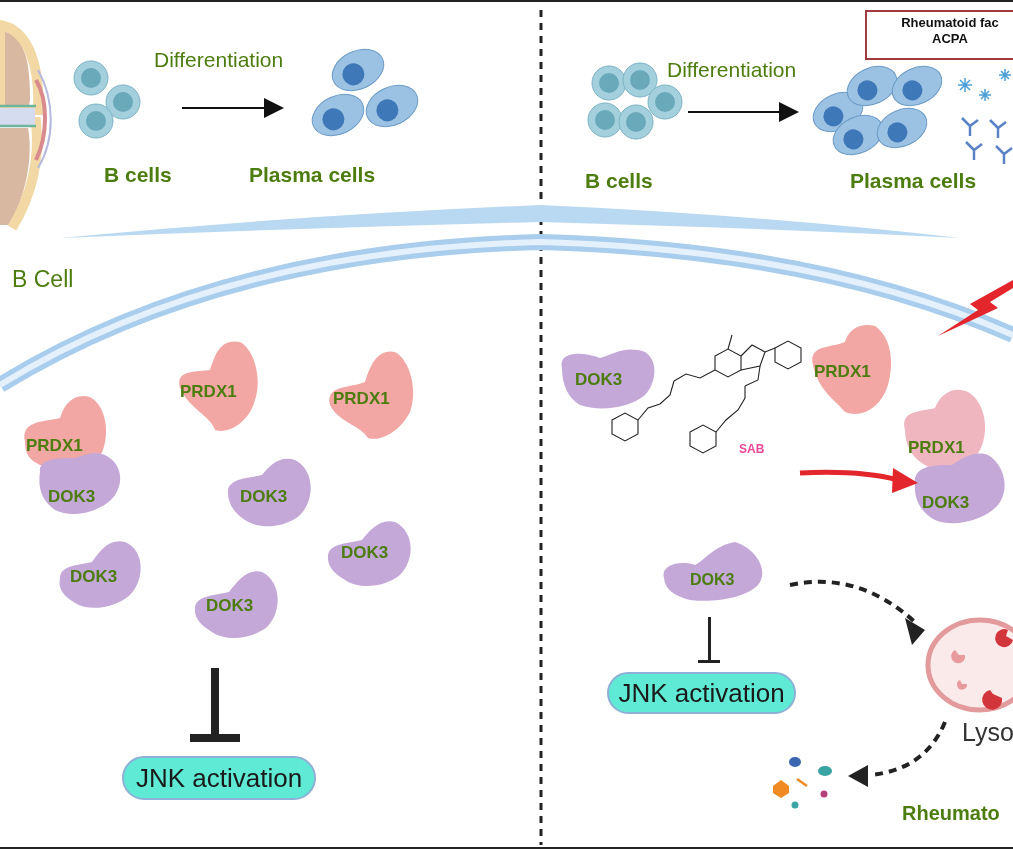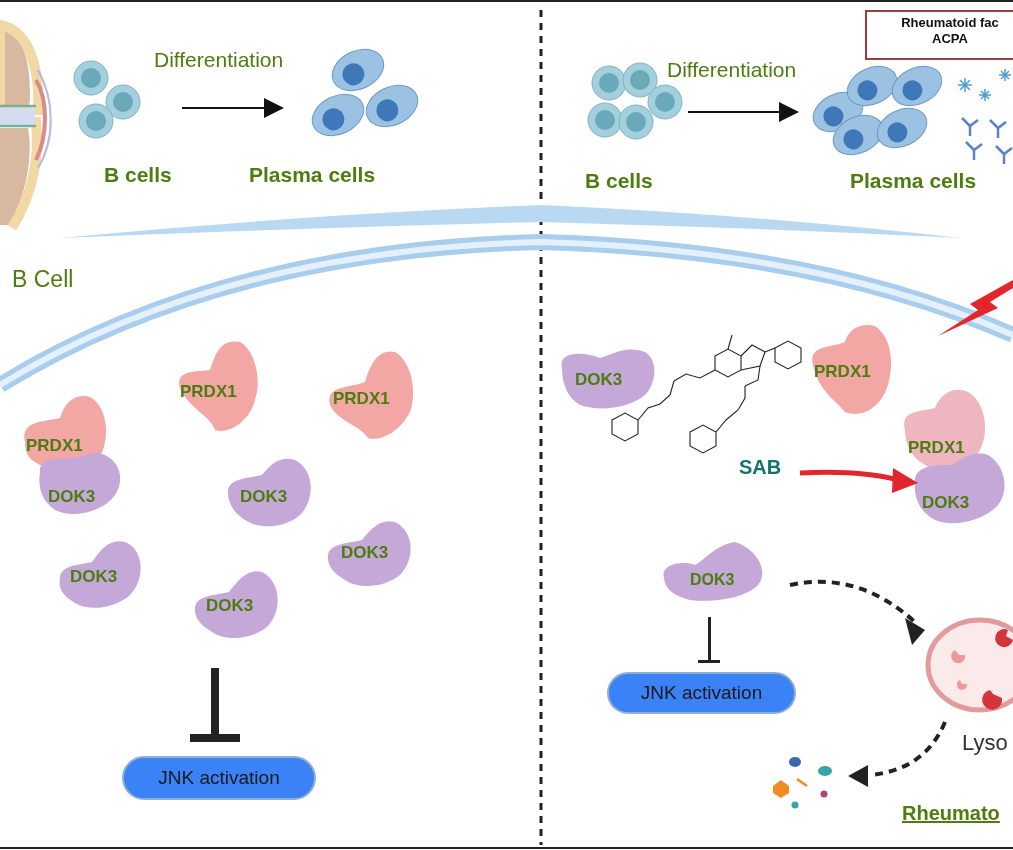--- a/index.html
+++ b/index.html
@@ -2,22 +2,22 @@
 <html><head>
 <meta charset="utf-8">
 <style>
   html, body { margin: 0; padding: 0; background: #ffffff; }
   body { width: 1013px; height: 850px; overflow: hidden; position: relative;
          font-family: "Liberation Sans", sans-serif; }
   #stage { position: absolute; left: 0; top: 0; width: 1013px; height: 850px; }
   .lbl { font-family: "Liberation Sans", sans-serif; }
   .bold { font-weight: bold; }
   .t { position: absolute; white-space: nowrap; color: #4d7c0f; }
-  .pill { position: absolute; border: 2.5px solid #8fb0d6; background: #3b82f6;
-          border-radius: 22px; color: #1a1a1a; font-size: 19px;
+  .pill { position: absolute; border: 2.5px solid #8fb0d6; background: #5eead4;
+          border-radius: 22px; color: #1a1a1a; font-size: 26px;
           display: flex; align-items: center; justify-content: center; box-sizing: border-box; }
   .rf-box { position: absolute; left: 865px; top: 10px; width: 170px; height: 50px;
             border: 2px solid #a33a3f; background: #fff; box-sizing: border-box;
             text-align: center; font-weight: bold; font-size: 13px; line-height: 16px; padding-top: 3px; color: #111; }
 </style>
 </head>
 <body>
 
 <div id="stage">
 <svg width="1013" height="850" viewBox="0 0 1013 850" xmlns="http://www.w3.org/2000/svg">
@@ -262,19 +262,19 @@
   <div>ACPA</div>
 </div>
 <div class="t lbl" style="left:667px;top:58px;font-size:21px;">Differentiation</div>
 <div class="t lbl bold" style="left:585px;top:169px;font-size:21px;">B cells</div>
 <div class="t lbl bold" style="left:850px;top:169px;font-size:21px;">Plasma cells</div>
 
 <div class="t lbl bold" style="left:575px;top:370px;font-size:17px;">DOK3</div>
 <div class="t lbl bold" style="left:814px;top:362px;font-size:17px;">PRDX1</div>
 <div class="t lbl bold" style="left:908px;top:438px;font-size:17px;">PRDX1</div>
 <div class="t lbl bold" style="left:922px;top:493px;font-size:17px;">DOK3</div>
-<div class="t lbl bold" style="color:#0f766e;left:739px;top:456px;font-size:20px;">SAB</div>
+<div class="t lbl bold" style="color:#ec4899;left:739px;top:442px;font-size:12px;">SAB</div>
 <div class="t lbl bold" style="left:690px;top:571px;font-size:16px;">DOK3</div>
 
 <div class="pill lbl" style="left:607px;top:672px;width:189px;height:42px;">JNK activation</div>
-<div class="t lbl" style="left:962px;top:718px;font-size:22px;color:#333;margin-top:12px;">Lyso</div>
-<div class="t lbl bold" style="left:902px;top:802px;font-size:20px;text-decoration:underline;">Rheumato</div>
+<div class="t lbl" style="left:962px;top:718px;font-size:25px;color:#333;">Lyso</div>
+<div class="t lbl bold" style="left:902px;top:802px;font-size:20px;">Rheumato</div>
 </div>
 
 </body></html>

